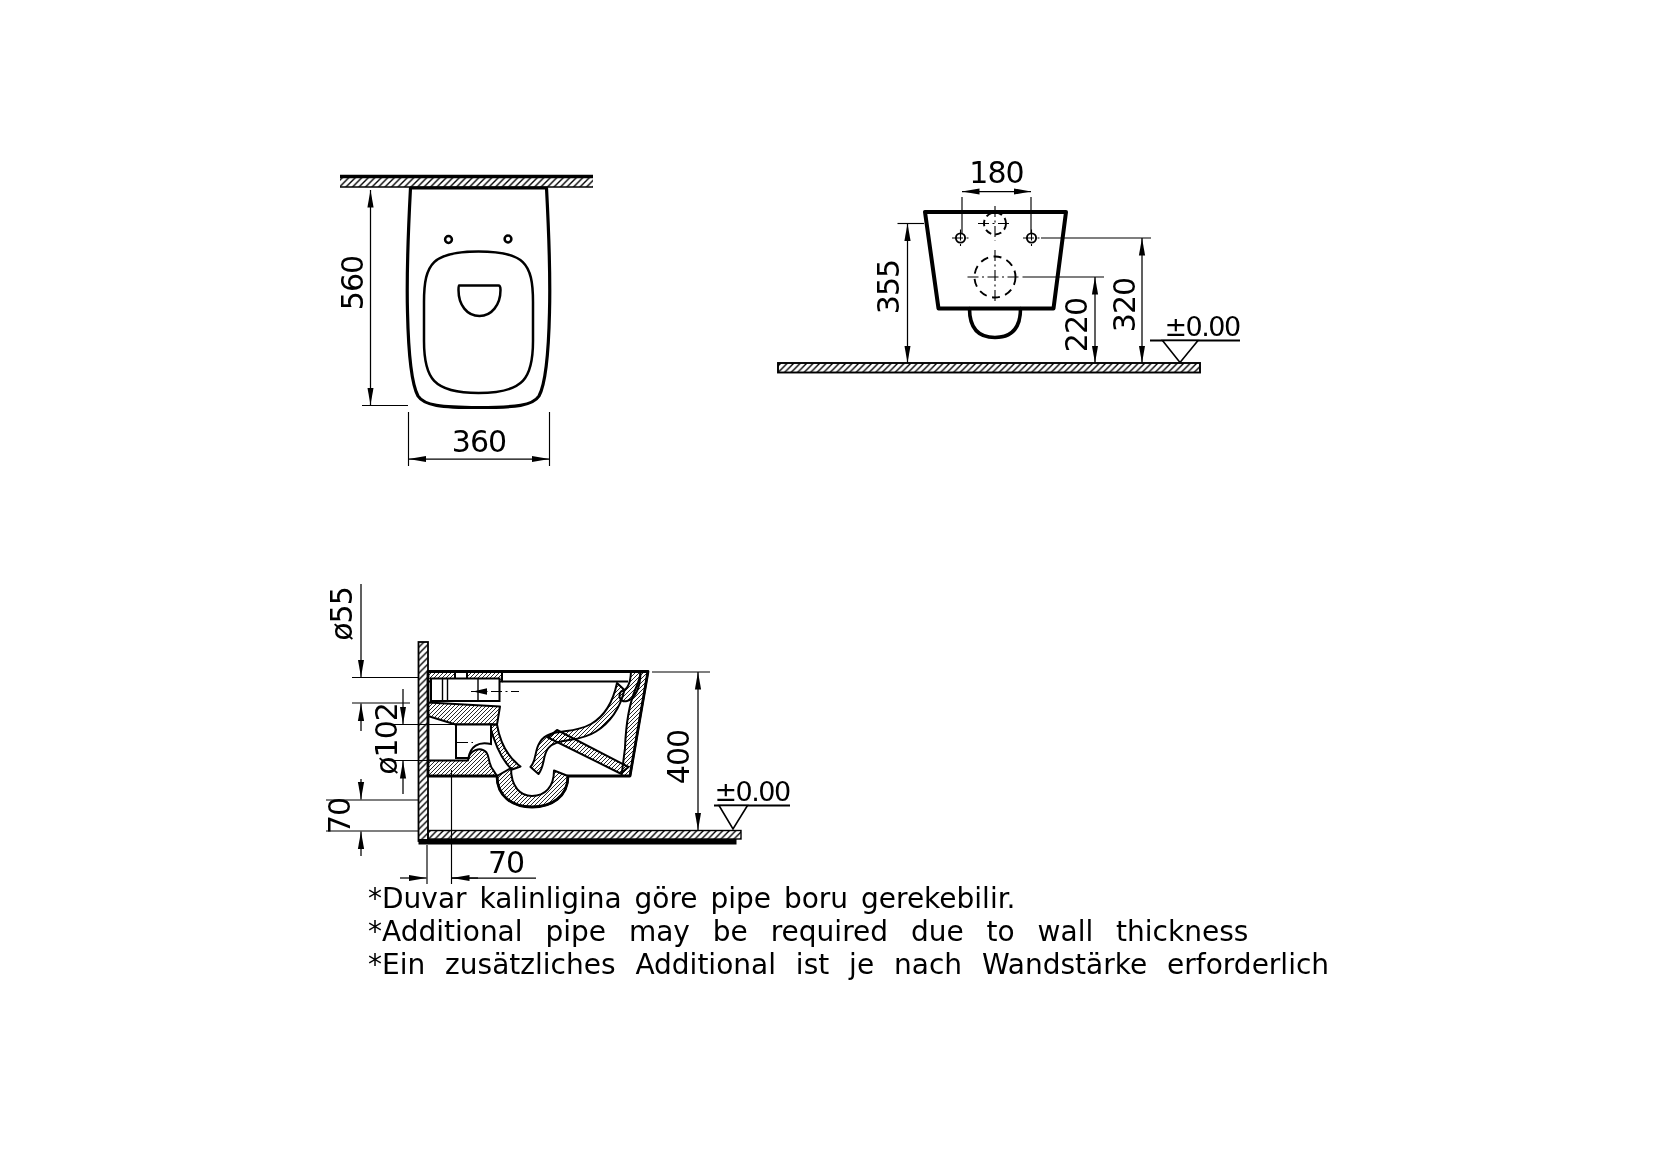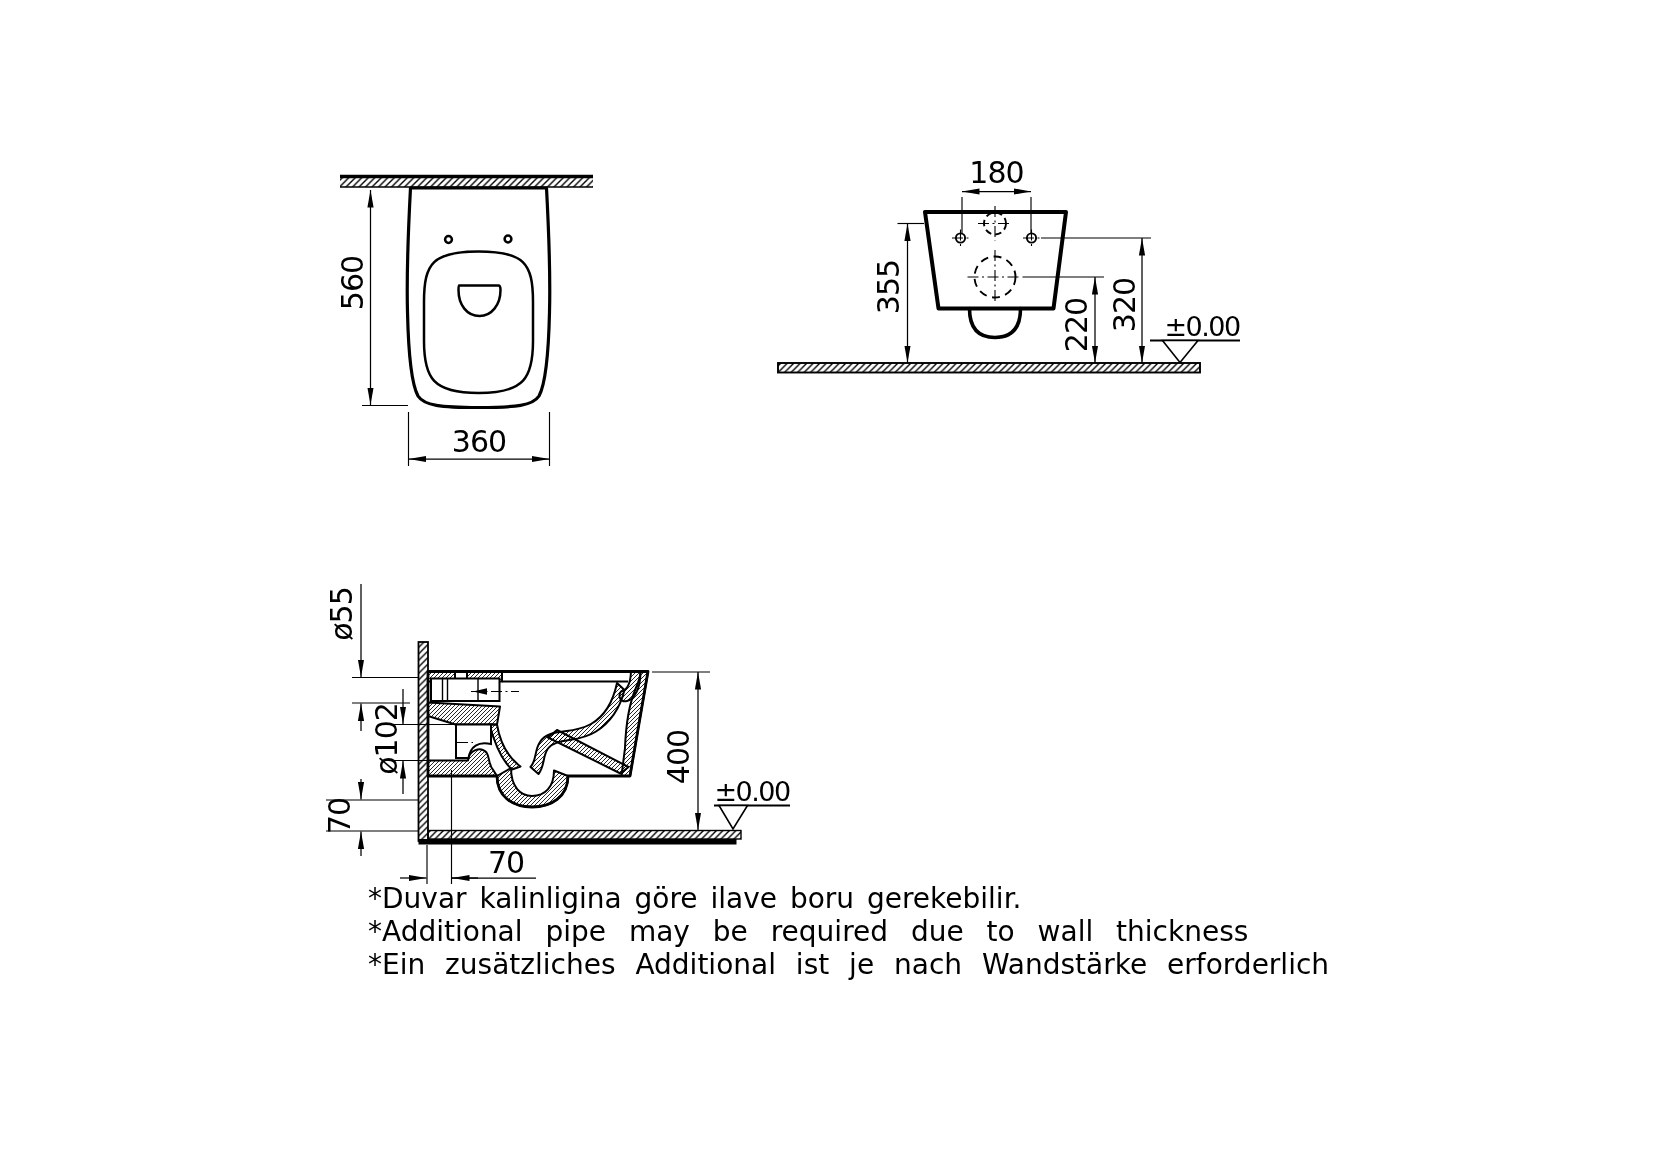--- a/index.html
+++ b/index.html
@@ -169,17 +169,17 @@
     <line class="dimline" x1="452" y1="878" x2="536" y2="878"></line>
     <text class="dim-text" x="506" y="873" text-anchor="middle">70</text>
 
     <text class="datum-text" x="752" y="801" text-anchor="middle">±0.00</text>
     <line x1="714" y1="805.5" x2="790" y2="805.5" stroke="#000" stroke-width="1.8"></line>
     <path d="M719,805.5 L747.5,805.5 L733,829 Z" fill="#fff" stroke="#000" stroke-width="1.6"></path>
   </g>
 </svg>
 
   <div class="notes">
-    <div class="note-line note-1">*Duvar kalinligina göre ilave boru gerekebilir.</div>
+    <div class="note-line note-1">*Duvar kalinligina göre pipe boru gerekebilir.</div>
     <div class="note-line note-2">*Additional pipe may be required due to wall thickness</div>
     <div class="note-line note-3">*Ein zusätzliches Additional ist je nach Wandstärke erforderlich</div>
   </div>
 </div>
 
 </body></html>

